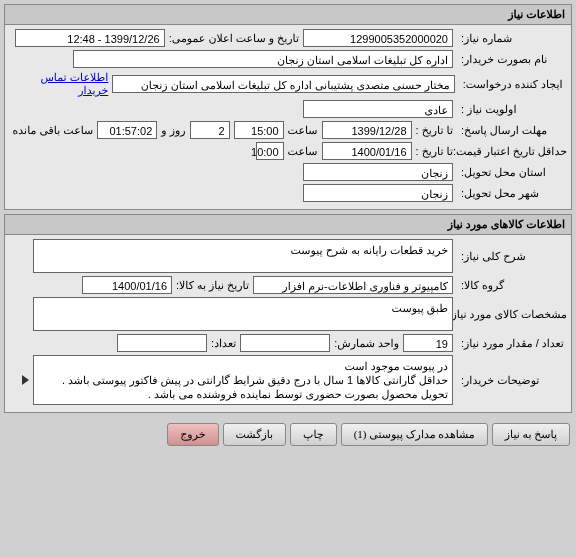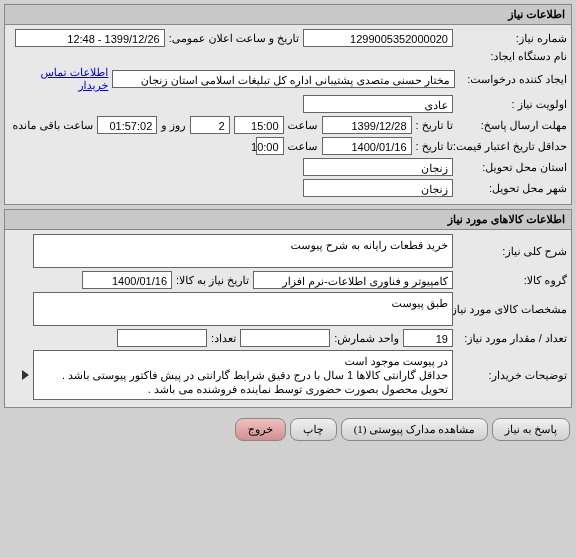--- a/index.html
+++ b/index.html
@@ -26,21 +26,21 @@
   padding: 4px;
 }
 .row {
   display: flex;
   align-items: center;
   margin-bottom: 3px;
   gap: 4px;
 }
 .label {
   width: 110px;
-  text-align: right;
+  text-align: left;
   padding-left: 4px;
   font-size: 11px;
   white-space: nowrap;
 }
 .field {
   background: #fff;
   border: 1px solid #666;
   padding: 2px 4px;
   font-size: 11px;
   height: 18px;
@@ -71,21 +71,21 @@
 .textarea-tall { min-height: 50px; }
 .button-bar {
   display: flex;
   gap: 4px;
   padding: 6px;
   justify-content: flex-start;
 }
 .btn {
   background: linear-gradient(#f0f0f0, #d0d0d0);
   border: 1px solid #888;
-  border-radius: 8px;
+  border-radius: 3px;
   padding: 4px 12px;
   font-size: 11px;
   cursor: pointer;
   font-family: Tahoma;
 }
 .btn-exit {
   background: linear-gradient(#f0c0c0, #d09090);
 }
 .arrow-icon {
   display: inline-block;
@@ -104,21 +104,22 @@
   <div class="panel-body">
 
     <div class="row">
       <span class="label">شماره نیاز:</span>
       <span class="field field-med">1299005352000020</span>
       <span class="inline-label">تاریخ و ساعت اعلان عمومی:</span>
       <span class="field field-med">1399/12/26 - 12:48</span>
     </div>
 
     <div class="row">
-      <span class="label">نام دستگاه ایجاد:</span>
+      <span class="label">نام بصورت خریدار:</span>
+      <span class="field" style="width:380px">اداره کل تبلیغات اسلامی استان زنجان</span>
     </div>
 
     <div class="row">
       <span class="label">ایجاد کننده درخواست:</span>
       <span class="field" style="width:348px">مختار حسنی متصدی پشتیبانی  اداره کل تبلیغات اسلامی استان زنجان</span>
       <span class="link">اطلاعات تماس خریدار</span>
     </div>
 
     <div class="row">
       <span class="label">اولویت نیاز :</span>
@@ -196,14 +197,15 @@
       <span class="arrow-icon"></span>
     </div>
 
   </div>
 </div>
 
 <div class="button-bar">
   <button class="btn">پاسخ به نیاز</button>
   <button class="btn">مشاهده مدارک پیوستی (1)</button>
   <button class="btn">چاپ</button>
+  <button class="btn">بازگشت</button>
   <button class="btn btn-exit">خروج</button>
 </div>
 
 </body></html>

